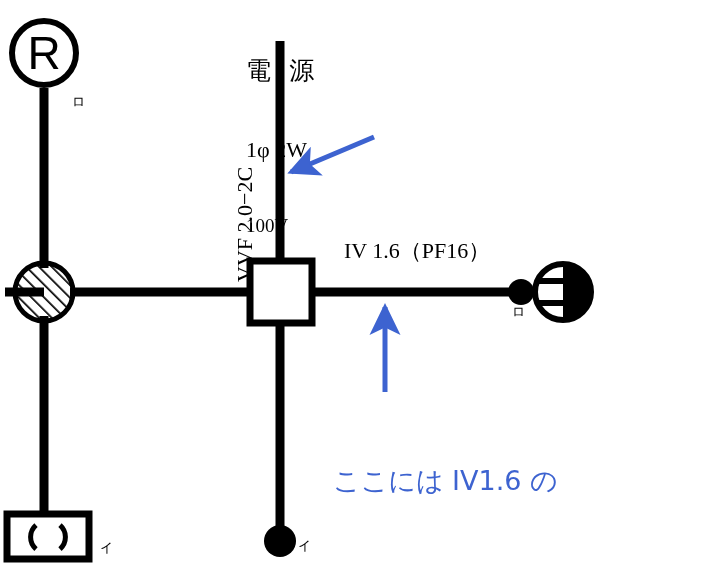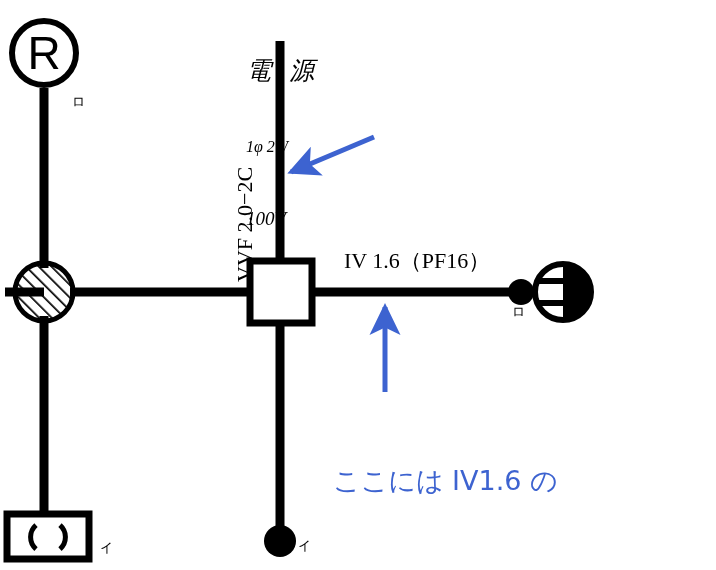--- a/index.html
+++ b/index.html
@@ -28,44 +28,44 @@
     color: #000000;
     line-height: 1.08;
   }
   
   #power-source-label {
     left: 246px;
     top: 3px;
     font-size: 25px;
     letter-spacing: 0px;
   }
-  #power-source-label div { margin: 0; padding: 0; font-style: italic; }
+  #power-source-label div { margin: 0; padding: 0; }
   #ps-line1 { letter-spacing: 6px; }
-  #ps-line2 { font-size: 16px; }
+  #ps-line2 { font-size: 22px; }
   #ps-line3 { font-size: 19px; }
 
   
   #vvf-cable-label {
     left: 233px;
     top: 96px;
     font-size: 22px;
     width: 24px;
     height: 140px;
   }
   #vvf-cable-label span {
     display: block;
     transform-origin: left top;
     transform: rotate(-90deg) translate(-138px, 0px);
     white-space: pre;
   }
 
   
   #iv-wire-label {
     left: 344px;
-    top: 249px;
+    top: 239px;
     font-size: 22px;
   }
 
   
   .kana-tag {
     font-family: "DejaVu Sans", "Liberation Sans", sans-serif;
     font-size: 13px;
     color: #000000;
   }
   #tag-r-circle  { left: 72px;  top: 95px; }

